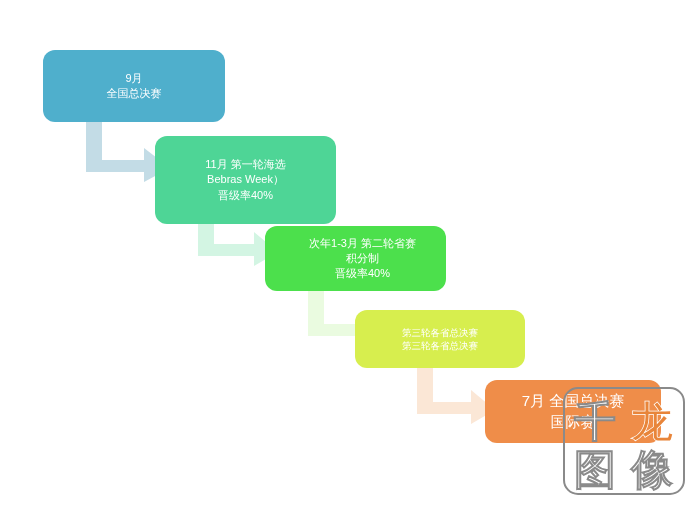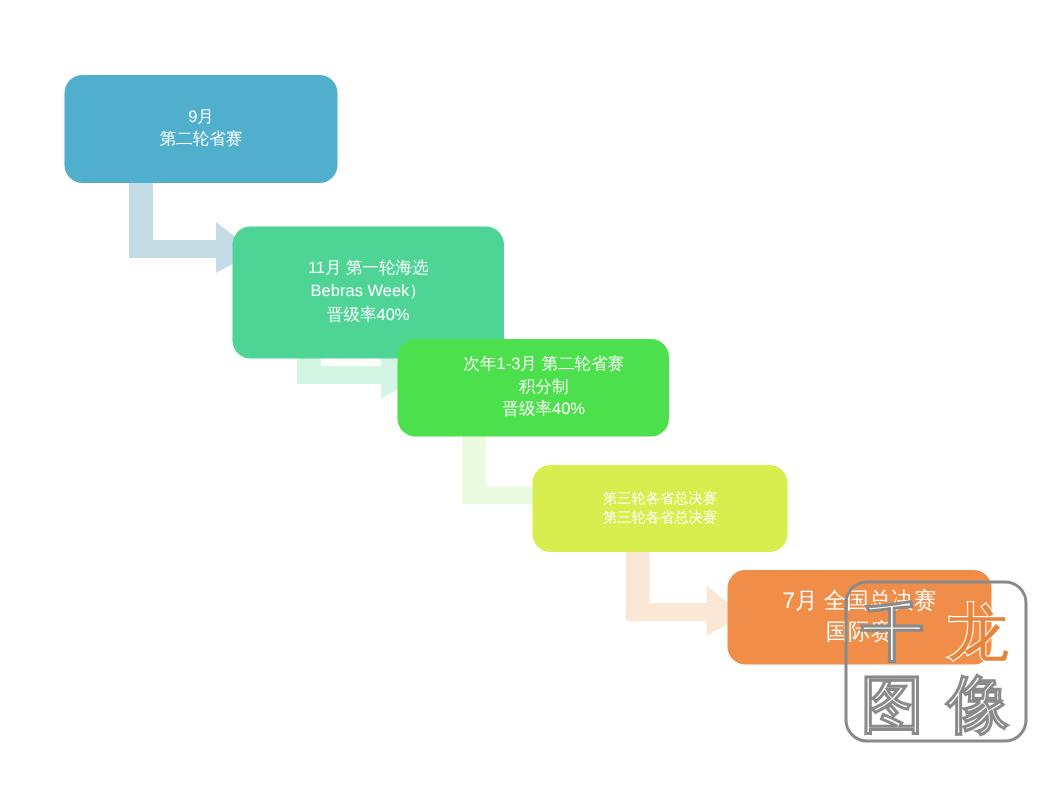--- a/index.html
+++ b/index.html
@@ -38,21 +38,21 @@
   }
   
   #node-1 {
     left: 43px;  top: 50px;
     width: 182px; height: 72px;
     background: #4fafcc;
     font-size: 11px;
   }
   
   #node-2 {
-    left: 155px; top: 151px;
+    left: 155px; top: 136px;
     width: 181px; height: 88px;
     background: #4ed596;
     font-size: 11px;
   }
   
   #node-3 {
     left: 265px; top: 226px;
     width: 181px; height: 65px;
     background: #4ce04c;
     font-size: 11px;
@@ -114,21 +114,21 @@
   </div>
 
   <div class="connector" id="connector-4" style="left:417px; top:366px;">
     <svg width="78" height="58" viewBox="0 0 78 58" aria-hidden="true">
       <path d="M0 0 H16 V36 H54 V24 L78 44 L54 58 V48 H0 Z" fill="#fbe7d6"></path>
     </svg>
   </div>
 
   <div class="node" id="node-1" style="background: rgb(79, 175, 204);">
     <span class="line">9月</span>
-    <span class="line">第二轮省赛</span>
+    <span class="line">全国总决赛</span>
   </div>
 
   <div class="node" id="node-2" style="background: rgb(78, 213, 150);">
     <span class="line">11月  第一轮海选</span>
     <span class="line">Bebras Week）</span>
     <span class="line">晋级率40%</span>
   </div>
 
   <div class="node" id="node-3" style="background: rgb(76, 224, 76); padding-left: 24px;">
     <span class="line">次年1-3月  第二轮省赛</span>

